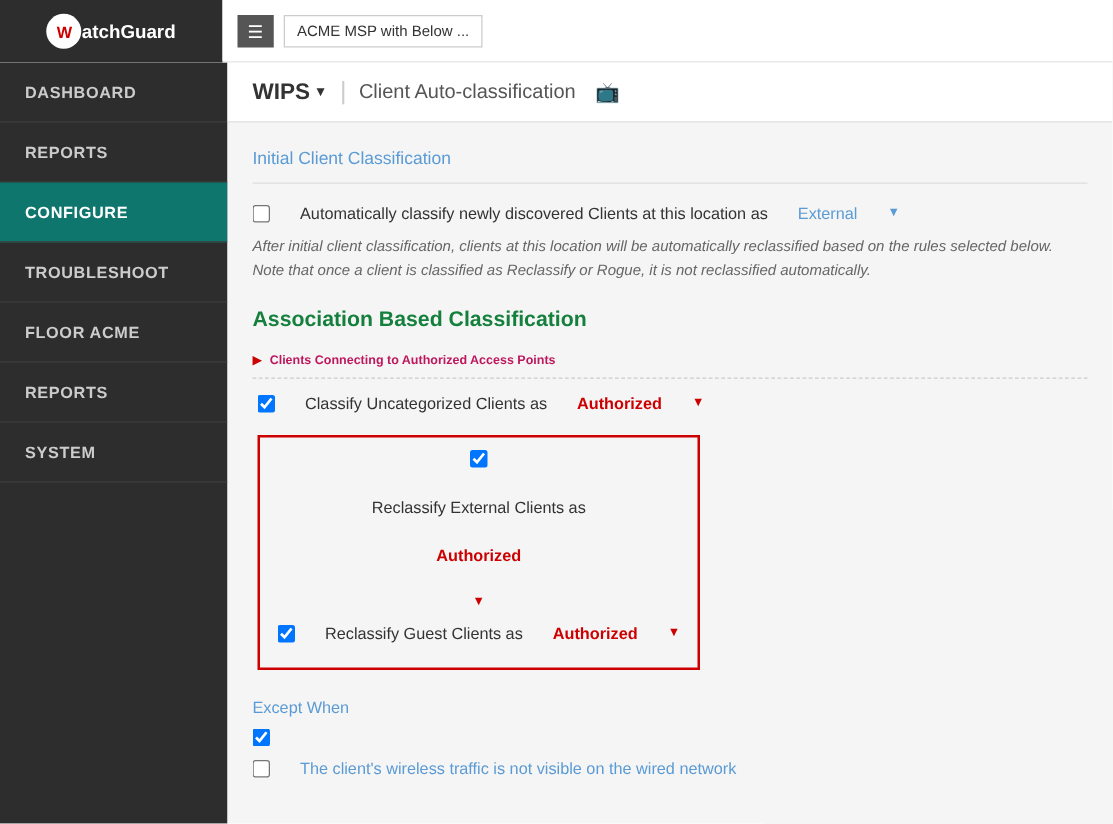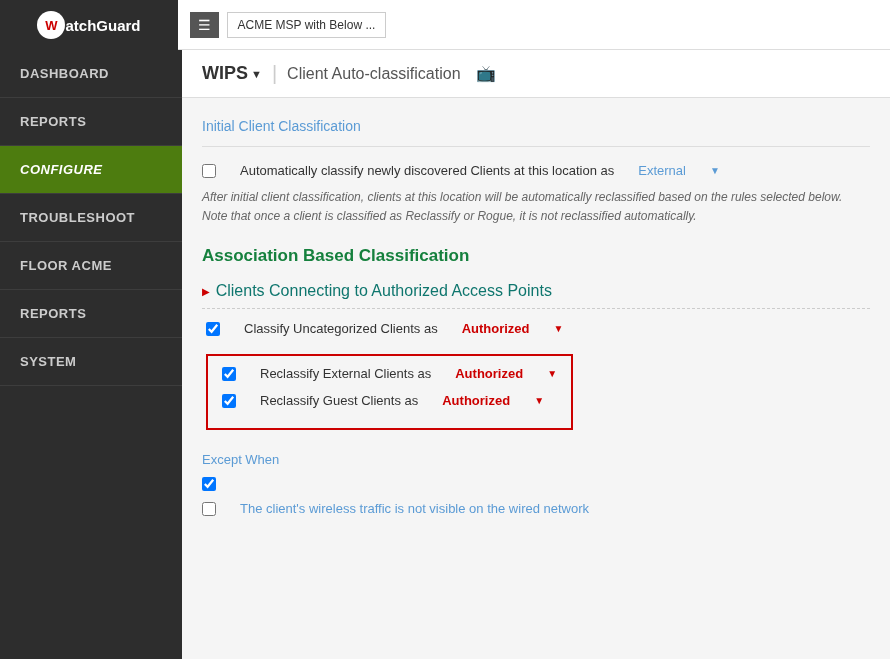--- a/index.html
+++ b/index.html
@@ -71,21 +71,21 @@
 
     .sidebar-item {
       padding: 16px 20px;
       color: #ccc;
       cursor: pointer;
       font-size: 13px;
       font-weight: bold;
       letter-spacing: 0.5px;
       border-bottom: 1px solid #3d3d3d;
     }
-    .sidebar-item.active { background: #4d7c0f; color: #fff; font-style: italic; }
+    .sidebar-item.active { background: #0f766e; color: #fff; }
 
     .content-area {
       flex: 1;
       background: #f5f5f5;
       overflow-y: auto;
       display: flex;
       flex-direction: column;
     }
 
     .content-header {
@@ -193,23 +193,23 @@
       padding-bottom: 8px;
       border-bottom: 1px dashed #ccc;
     }
 
     .triangle-icon {
       color: #cc0000;
       font-size: 10px;
     }
 
     .subsection-title {
-      color: #0f766e;
-      font-size: 16px;
-      font-weight: normal;
+      color: #be185d;
+      font-size: 10px;
+      font-weight: bold;
     }
 
     .checkbox-group {
       margin-top: 12px;
       margin-left: 4px;
     }
 
     .highlight-box {
       border: 2px solid #cc0000;
       padding: 10px 14px;
@@ -295,21 +295,21 @@
         <div class="checkbox-group">
           <div class="checkbox-row">
             <input type="checkbox" checked="" style="">
             <span class="checkbox-label">Classify Uncategorized Clients as</span>
             <span class="dropdown-text">Authorized</span>
             <span class="dropdown-arrow">▼</span>
           </div>
 
           
           <div class="highlight-box">
-            <div class="checkbox-row" style="margin-bottom:12px;">
+            <div class="checkbox-row" style="margin-bottom:12px;flex-direction:column;">
               <input type="checkbox" checked="" style="">
               <span class="checkbox-label">Reclassify External Clients as</span>
               <span class="dropdown-text">Authorized</span>
               <span class="dropdown-arrow">▼</span>
             </div>
             <div class="checkbox-row">
               <input type="checkbox" checked="" style="">
               <span class="checkbox-label">Reclassify Guest Clients as</span>
               <span class="dropdown-text">Authorized</span>
               <span class="dropdown-arrow">▼</span>

